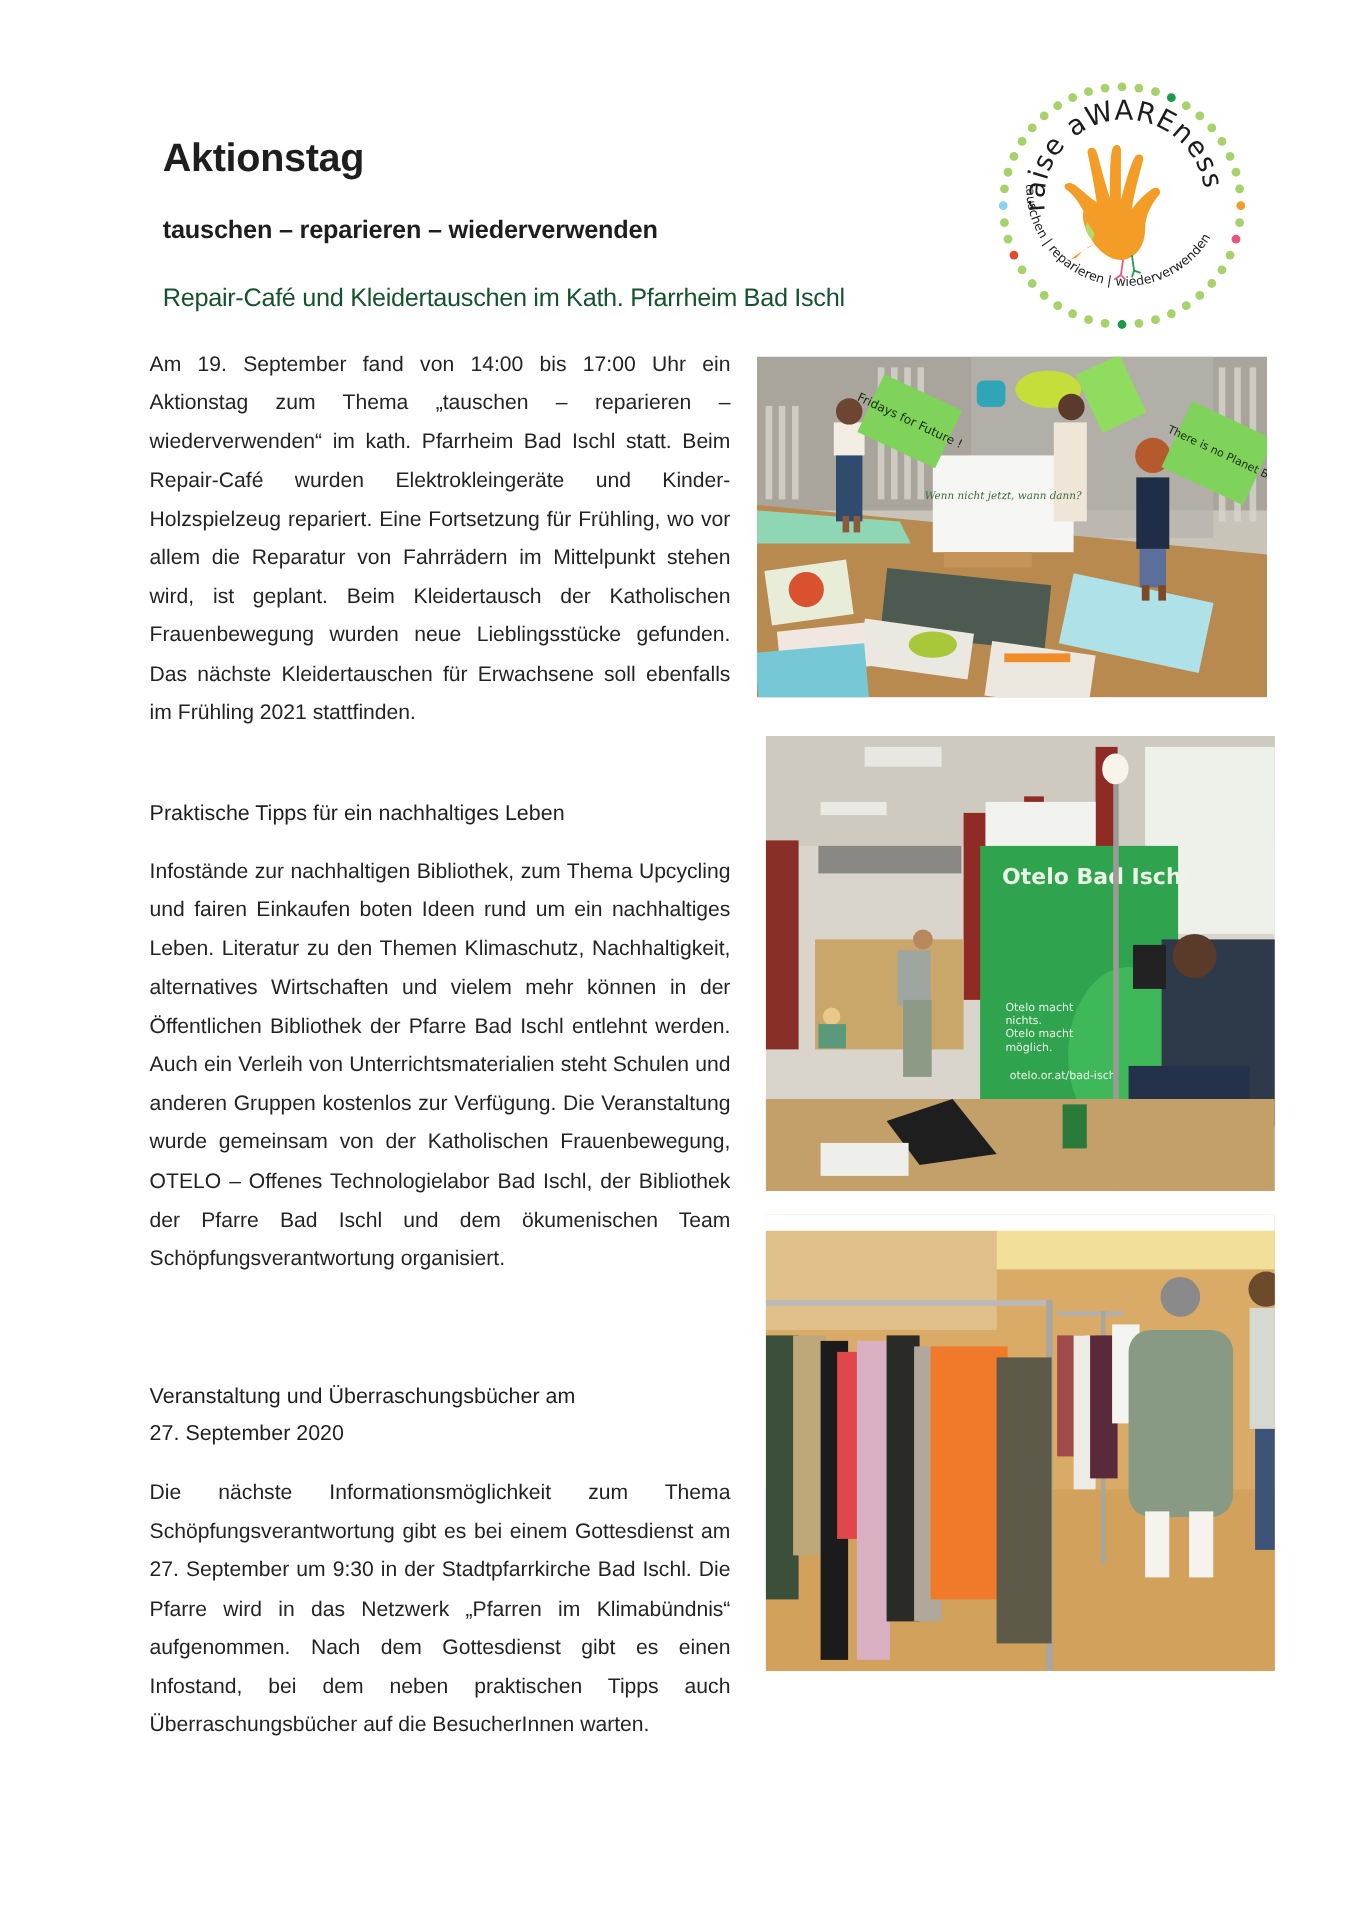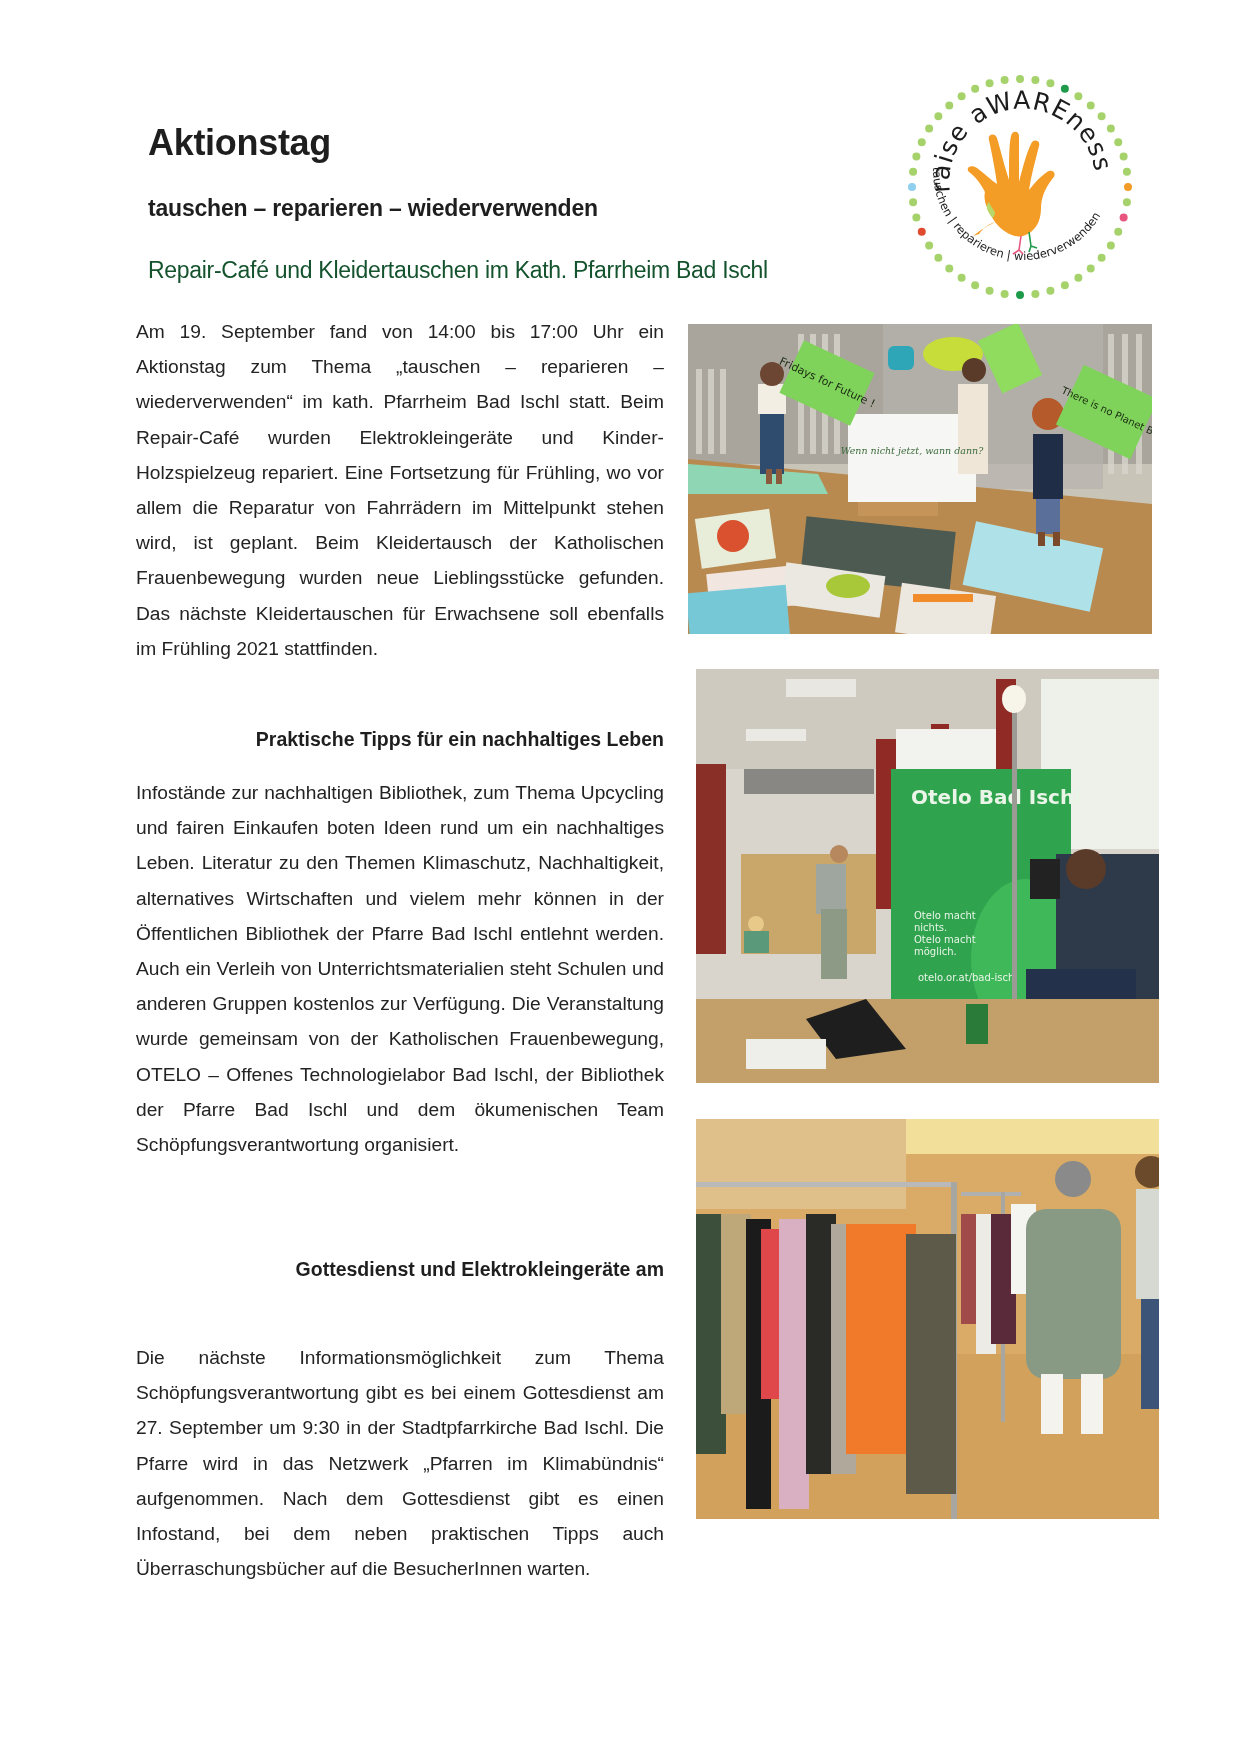--- a/index.html
+++ b/index.html
@@ -4,21 +4,21 @@
 <style>
   html, body { margin: 0; padding: 0; background: #ffffff; }
   body { width: 1240px; height: 1754px; position: relative; overflow: hidden;
          font-family: "Liberation Sans", "DejaVu Sans", sans-serif; color: #1e1e1e; }
   .abs { position: absolute; }
   .title { left: 148px; top: 122px; font-size: 36px; font-weight: bold; letter-spacing: -0.3px; }
   .subtitle { left: 148px; top: 195px; font-size: 23px; font-weight: bold; letter-spacing: -0.2px; }
   .lead { left: 148px; top: 257px; font-size: 23px; color: #14532d; letter-spacing: -0.3px; }
   .col { left: 136px; width: 528px; font-size: 19.2px; line-height: 35.2px; color: #232323; }
   .col p { margin: 0; text-align: justify; text-align-last: left; hyphens: manual; }
-  .h2 { font-size: 19.5px; font-weight: bold; line-height: 34px; color: #1e1e1e; text-align: right; }
+  .h2 { font-size: 19.5px; font-weight: normal; line-height: 34px; color: #1e1e1e; }
   .para1 { top: 314px; }
   .h-tipps { top: 722px; }
   .para2 { top: 775px; }
   .h-gd { top: 1252px; }
   .para3 { top: 1340px; }
   .photo { position: absolute; overflow: hidden; }
   .photo svg { display: block; width: 100%; height: 100%; }
   .p1 { left: 688px; top: 324px; width: 464px; height: 310px; }
   .p2 { left: 696px; top: 669px; width: 463px; height: 414px; }
   .p3 { left: 696px; top: 1104px; width: 463px; height: 415px; }
@@ -101,21 +101,22 @@
 </div>
 
 <div class="abs col para1">
   <p>Am 19. September fand von 14:00 bis 17:00 Uhr ein Aktionstag zum Thema „tauschen – reparieren – wiederverwenden“ im kath. Pfarrheim Bad Ischl statt. Beim Repair-Café wurden Elektrokleingeräte und Kinder-Holzspielzeug repariert. Eine Fortset­zung für Frühling, wo vor allem die Reparatur von Fahrrädern im Mittelpunkt stehen wird, ist geplant. Beim Kleidertausch der Katholischen Frauenbewe­gung wurden neue Lieblingsstücke gefunden. Das nächste Kleidertauschen für Erwachsene soll eben­falls im Frühling 2021 stattfinden.</p>
 </div>
 <div class="abs col h2 h-tipps">Praktische Tipps für ein nachhaltiges Leben</div>
 <div class="abs col para2">
   <p>Infostände zur nachhaltigen Bibliothek, zum Thema Upcycling und fairen Einkaufen boten Ideen rund um ein nachhaltiges Leben. Literatur zu den Themen Kli­maschutz, Nachhaltigkeit, alternatives Wirtschaften und vielem mehr können in der Öffentlichen Biblio­thek der Pfarre Bad Ischl entlehnt werden. Auch ein Verleih von Unterrichtsmaterialien steht Schulen und anderen Gruppen kostenlos zur Verfügung. Die Veranstaltung wurde gemeinsam von der Katholi­schen Frauenbewegung, OTELO – Offenes Technolo­gielabor Bad Ischl, der Bibliothek der Pfarre Bad Ischl und dem ökumenischen Team Schöpfungsverant­wortung organisiert.</p>
 </div>
 <div class="abs col h2 h-gd">
-  <div>Gottesdienst und Elektrokleingeräte am</div>
+  <div>Veranstaltung und Überraschungsbücher am</div>
+  <div>27. September 2020</div>
 </div>
 <div class="abs col para3">
   <p>Die nächste Informationsmöglichkeit zum Thema Schöpfungsverantwortung gibt es bei einem Gottes­dienst am 27. September um 9:30 in der Stadtpfarr­kirche Bad Ischl. Die Pfarre wird in das Netzwerk „Pfarren im Klimabündnis“ aufgenommen. Nach dem Gottesdienst gibt es einen Infostand, bei dem neben praktischen Tipps auch Überraschungsbücher auf die BesucherInnen warten.</p>
 </div>
 
 <div class="photo p1">
   <svg viewBox="0 0 464 310" preserveAspectRatio="none">
     <rect width="464" height="310" fill="#c9c4b8"></rect>
     <rect x="0" y="0" width="464" height="140" fill="#a9a59c"></rect>
     <g fill="#d8d5cc" opacity="0.8">

